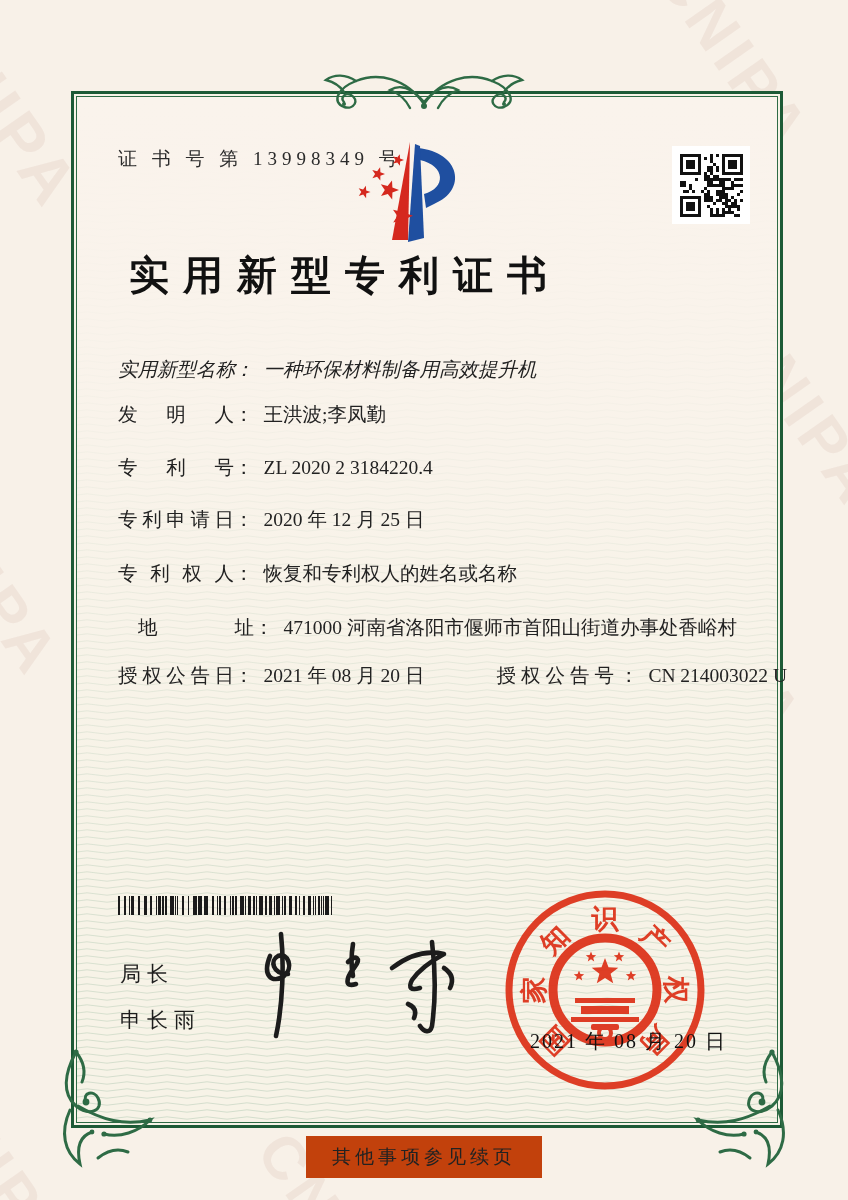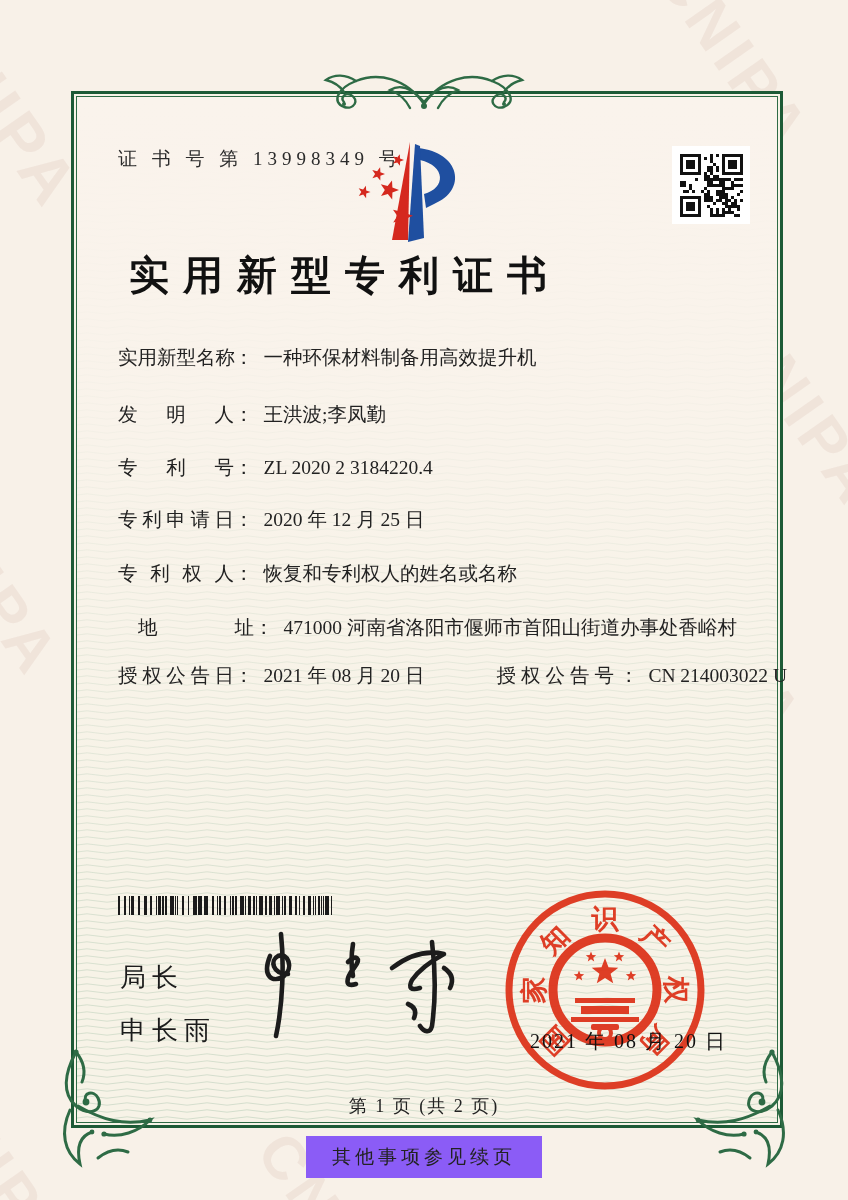--- a/index.html
+++ b/index.html
@@ -51,34 +51,34 @@
   }
   .field-colon{display:inline-block;margin-right:10px;}
   .field-label2{display:inline-block;letter-spacing:5px;}
   .pair2{margin-left:72px;}
   .paragraphs{
     position:absolute;left:112px;top:700px;width:656px;font-size:19.5px;
     line-height:31px;text-align:justify;color:#222;
   }
   .paragraphs p{margin:0;text-indent:2em;}
   .barcode{position:absolute;left:118px;top:896px;}
-  .signer{position:absolute;left:120px;top:960px;font-size:26px;letter-spacing:6px;color:#1c1c1c;}
+  .signer{position:absolute;left:120px;top:960px;font-size:21px;letter-spacing:6px;color:#1c1c1c;}
   .signer div{margin-bottom:18px;}
   .signature{position:absolute;left:236px;top:922px;}
   .seal{position:absolute;left:499px;top:884px;z-index:4;}
   .seal-date{
     position:absolute;left:530px;top:1028px;z-index:5;font-size:20px;letter-spacing:2px;color:#111;
   }
   .page-no{
     position:absolute;left:0;top:1094px;width:848px;text-align:center;
     font-size:18px;letter-spacing:2px;color:#222;z-index:3;
   }
   .footer-note{
     position:absolute;left:50%;top:1136px;transform:translateX(-50%);
-    background:#8b5cf6;padding:8px 26px;font-size:19px;letter-spacing:4px;color:#222;z-index:3;
+    background:#c2410c;padding:8px 26px;font-size:19px;letter-spacing:4px;color:#222;z-index:3;
   }
 </style>
 </head>
 <body>
 
 <div id="wm-layer">
     <div class="wm" style="left: -36px; top: -10px; font-size: 66px;">CNIPA</div>
     <div class="wm" style="left: 700px; top: -56px; font-size: 62px;">CNIPA</div>
     <div class="wm" style="left: 452px; top: 108px; font-size: 58px;">CNIPA</div>
     <div class="wm" style="left: 770px; top: 300px; font-size: 62px;">CNIPA</div>
@@ -444,21 +444,21 @@
         <rect x="39" y="60" width="3" height="3" fill="#111"></rect>
         <rect x="42" y="60" width="3" height="3" fill="#111"></rect>
         <rect x="54" y="60" width="3" height="3" fill="#111"></rect>
         <rect x="57" y="60" width="3" height="3" fill="#111"></rect>
       </svg>
   </div>
 
   <div class="title">实用新型专利证书</div>
 
   <div class="fields" id="fields">
-      <div class="field-row" style="top: 0px;"><span class="field-label">实用新型名称</span><span class="field-colon">：</span><span>一种环保材料制备用高效提升机</span></div>
+      <div class="field-row" style="top: 12px; font-style: italic;"><span class="field-label">实用新型名称</span><span class="field-colon">：</span><span>一种环保材料制备用高效提升机</span></div>
       <div class="field-row" style="top: 57px;"><span class="field-label">发明人</span><span class="field-colon">：</span><span>王洪波;李凤勤</span></div>
       <div class="field-row" style="top: 110px;"><span class="field-label">专利号</span><span class="field-colon">：</span><span>ZL 2020 2 3184220.4</span></div>
       <div class="field-row" style="top: 162px;"><span class="field-label">专利申请日</span><span class="field-colon">：</span><span>2020 年 12 月 25 日</span></div>
       <div class="field-row" style="top: 216px;"><span class="field-label">专利权人</span><span class="field-colon">：</span><span>恢复和专利权人的姓名或名称</span></div>
       <div class="field-row" style="top: 270px; margin-left: 20px;"><span class="field-label">地址</span><span class="field-colon">：</span><span>471000 河南省洛阳市偃师市首阳山街道办事处香峪村</span></div>
       <div class="field-row" style="top: 318px;"><span class="field-label">授权公告日</span><span class="field-colon">：</span><span>2021 年 08 月 20 日</span><span class="field-label2 pair2">授权公告号</span><span class="field-colon">：</span><span>CN 214003022 U</span></div>
     </div>
 
 
   <svg class="barcode" id="barcode-svg" width="220" height="19">
@@ -571,15 +571,14 @@
         <rect x="-30" y="8" width="60" height="5"></rect>
         <rect x="-24" y="16" width="48" height="8"></rect>
         <rect x="-34" y="27" width="68" height="5"></rect>
         <rect x="-14" y="34" width="28" height="6" rx="2"></rect>
         <circle cx="0" cy="43" r="6" fill="none" stroke="#dd3118" stroke-width="4"></circle>
       </g>
     </g>
   </svg>
   <div class="seal-date">2021 年 08 月 20 日</div>
 
-  <div class="page-no">第 1 页 (共 2 页)</div>
   <div class="footer-note">其他事项参见续页</div>
 </div>
 
 </body></html>

